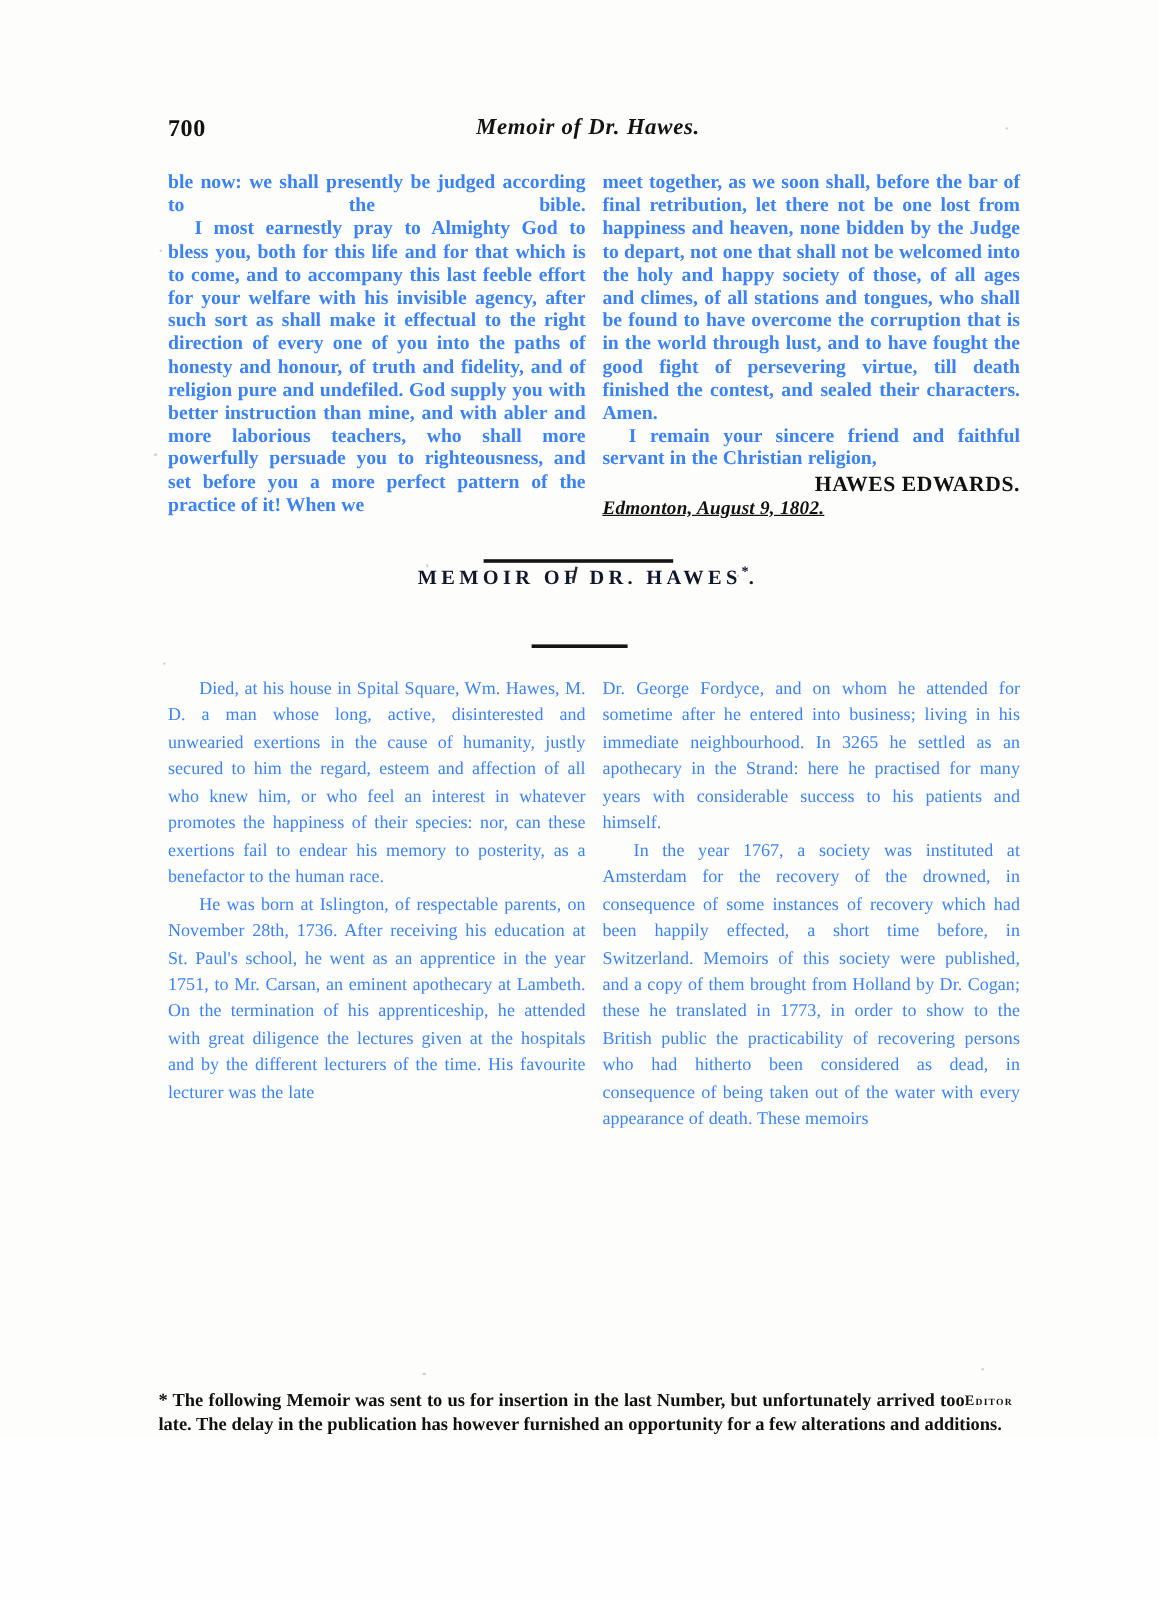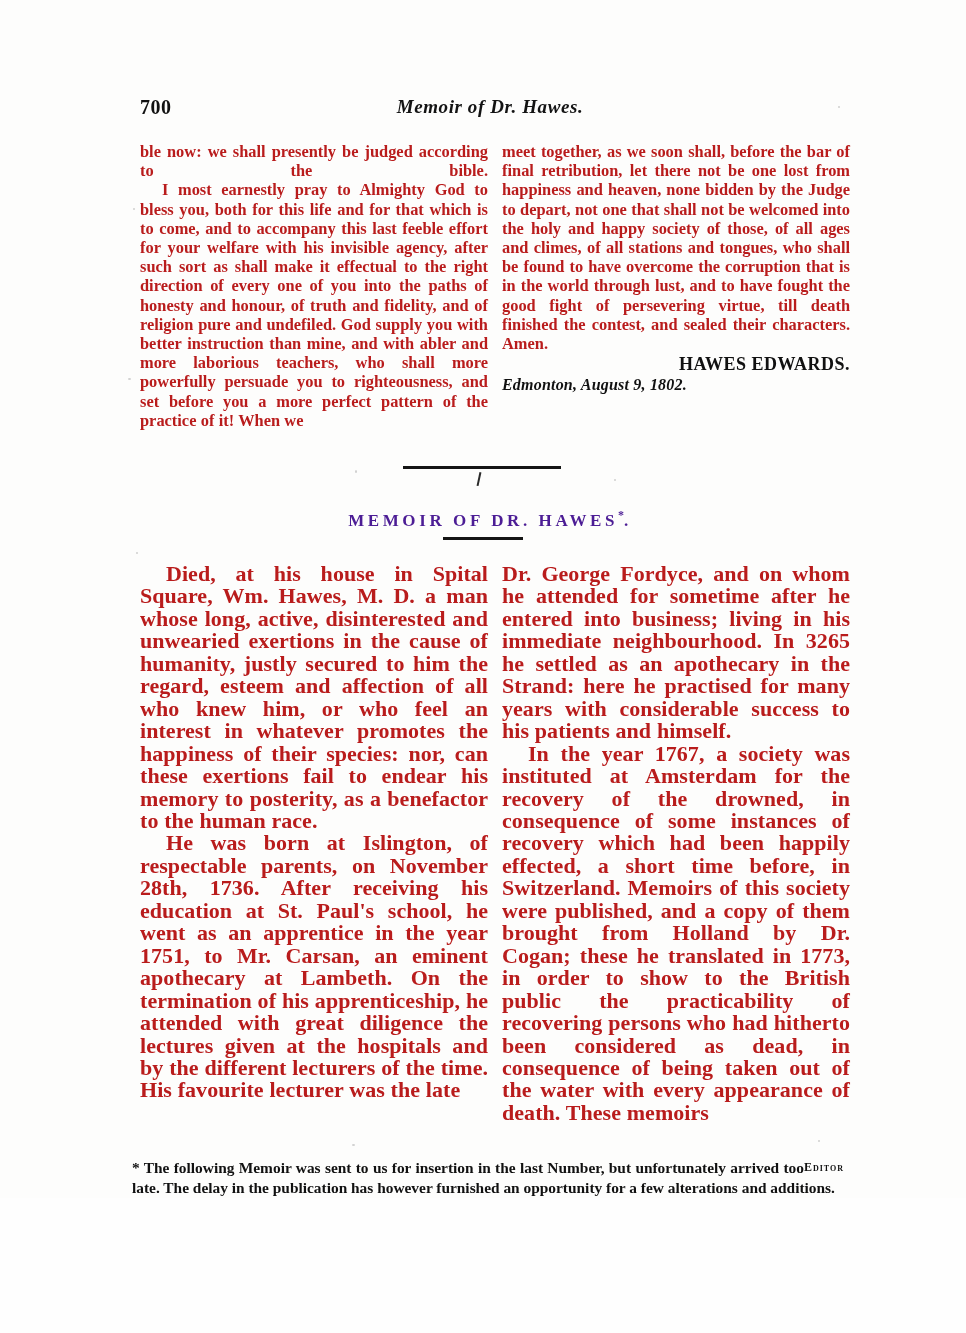--- a/index.html
+++ b/index.html
@@ -67,21 +67,21 @@
 
   p.tx {
     margin: 0;
     font-size: 16.6px;
     line-height: 19.35px;
     text-align: justify;
     text-align-last: justify;
     -webkit-hyphens: none;
     hyphens: none;
     word-spacing: 0.2px;
-    color: #b91c1c;
+    color: #3b82f6;
   }
   p.tx.lastleft {
     text-align-last: left;
   }
   p.indent {
     text-indent: 22px;
   }
 
   
   #letter-block {
@@ -102,20 +102,21 @@
     margin-top: 1px;
   }
   .sig-place {
     display: block;
     text-align: left;
     font-style: italic;
     font-weight: 600;
     font-size: 16px;
     letter-spacing: 0.2px;
     margin-top: 1px;
+    text-decoration: underline;
   }
 
   
   .rule {
     position: absolute;
     background: #151515;
   }
   .rule-long {
     left: 403px;
     top: 466px;
@@ -132,43 +133,43 @@
   }
   .rule-short {
     left: 443px;
     top: 537px;
     width: 80px;
     height: 3px;
   }
   .section-title {
     position: absolute;
     left: 140px;
-    top: 508px;
+    top: 469px;
     width: 700px;
     text-align: center;
     font-size: 17px;
     font-weight: 700;
     letter-spacing: 3.6px;
-    color: #4c1d95;
+    color: #0f172a;
   }
   .section-title sup {
     font-size: 12px;
     letter-spacing: 0;
     vertical-align: super;
   }
 
   
   #memoir-block {
     left: 140px;
     top: 563px;
   }
   #memoir-block p.tx {
-    font-size: 22px;
+    font-size: 15px;
     line-height: 22.45px;
-    font-weight: 700;
+    font-weight: 400;
     letter-spacing: 0.05px;
   }
   #memoir-block p.indent {
     text-indent: 26px;
   }
 
   
   .footnote {
     position: absolute;
     left: 132px;
@@ -207,20 +208,21 @@
     <div class="head-title">Memoir of Dr. Hawes.</div>
   </div>
 
   <div class="cols" id="letter-block">
     <div class="col">
       <p class="tx">ble now: we shall presently be judged according to the bible.</p>
       <p class="tx indent lastleft">I most earnestly pray to Almighty God to bless you, both for this life and for that which is to come, and to accompany this last feeble effort for your welfare with his invisible agency, after such sort as shall make it effectual to the right direction of every one of you into the paths of honesty and honour, of truth and fidelity, and of religion pure and undefiled. God supply you with better instruction than mine, and with abler and more laborious teachers, who shall more powerfully persuade you to righteousness, and set before you a more perfect pattern of the practice of it! When we</p>
     </div>
     <div class="col">
       <p class="tx lastleft">meet together, as we soon shall, before the bar of final retribution, let there not be one lost from happiness and heaven, none bidden by the Judge to depart, not one that shall not be welcomed into the holy and happy society of those, of all ages and climes, of all stations and tongues, who shall be found to have overcome the corruption that is in the world through lust, and to have fought the good fight of persevering virtue, till death finished the contest, and sealed their characters.   Amen.</p>
+      <p class="tx indent lastleft">I remain your sincere friend and faithful servant in the Christian religion,</p>
       <span class="sig-name">HAWES EDWARDS.</span>
       <span class="sig-place">Edmonton, August 9, 1802.</span>
     </div>
   </div>
 
   <div class="rule rule-long"></div>
   <div class="rule rule-tick"></div>
 
   <div class="section-title">
     <span>MEMOIR OF DR. HAWES</span><sup>*</sup><span>.</span>

